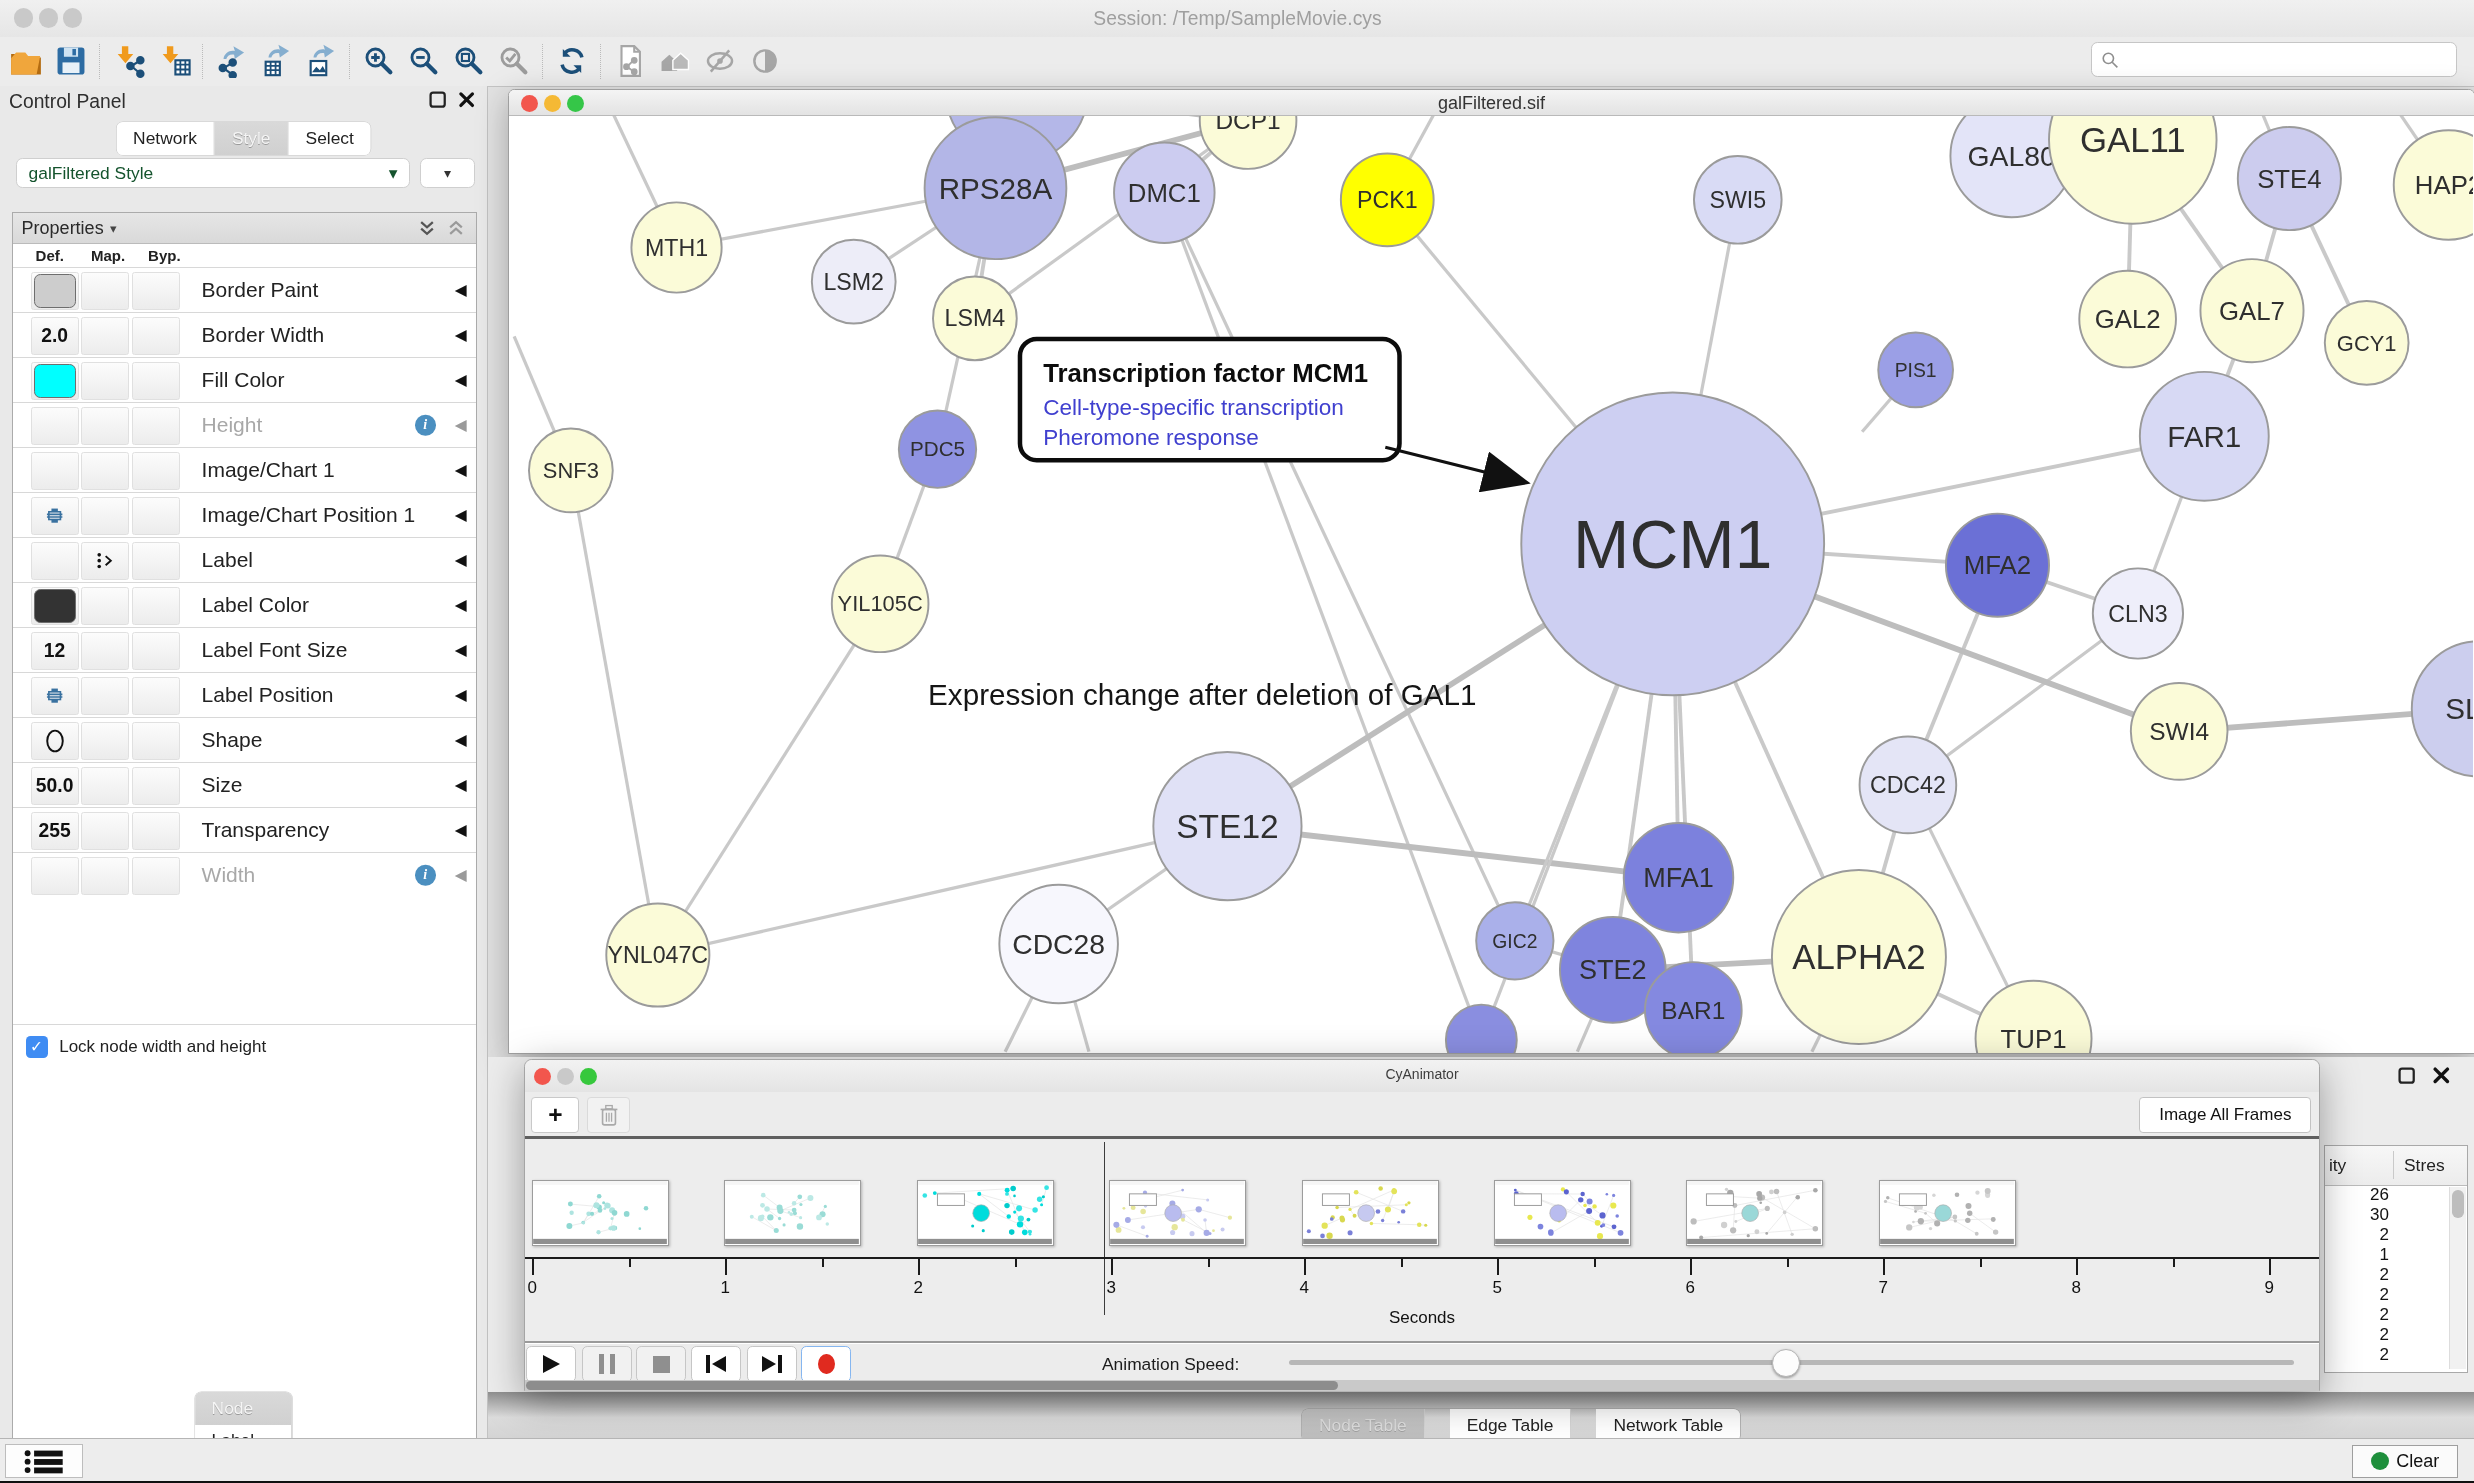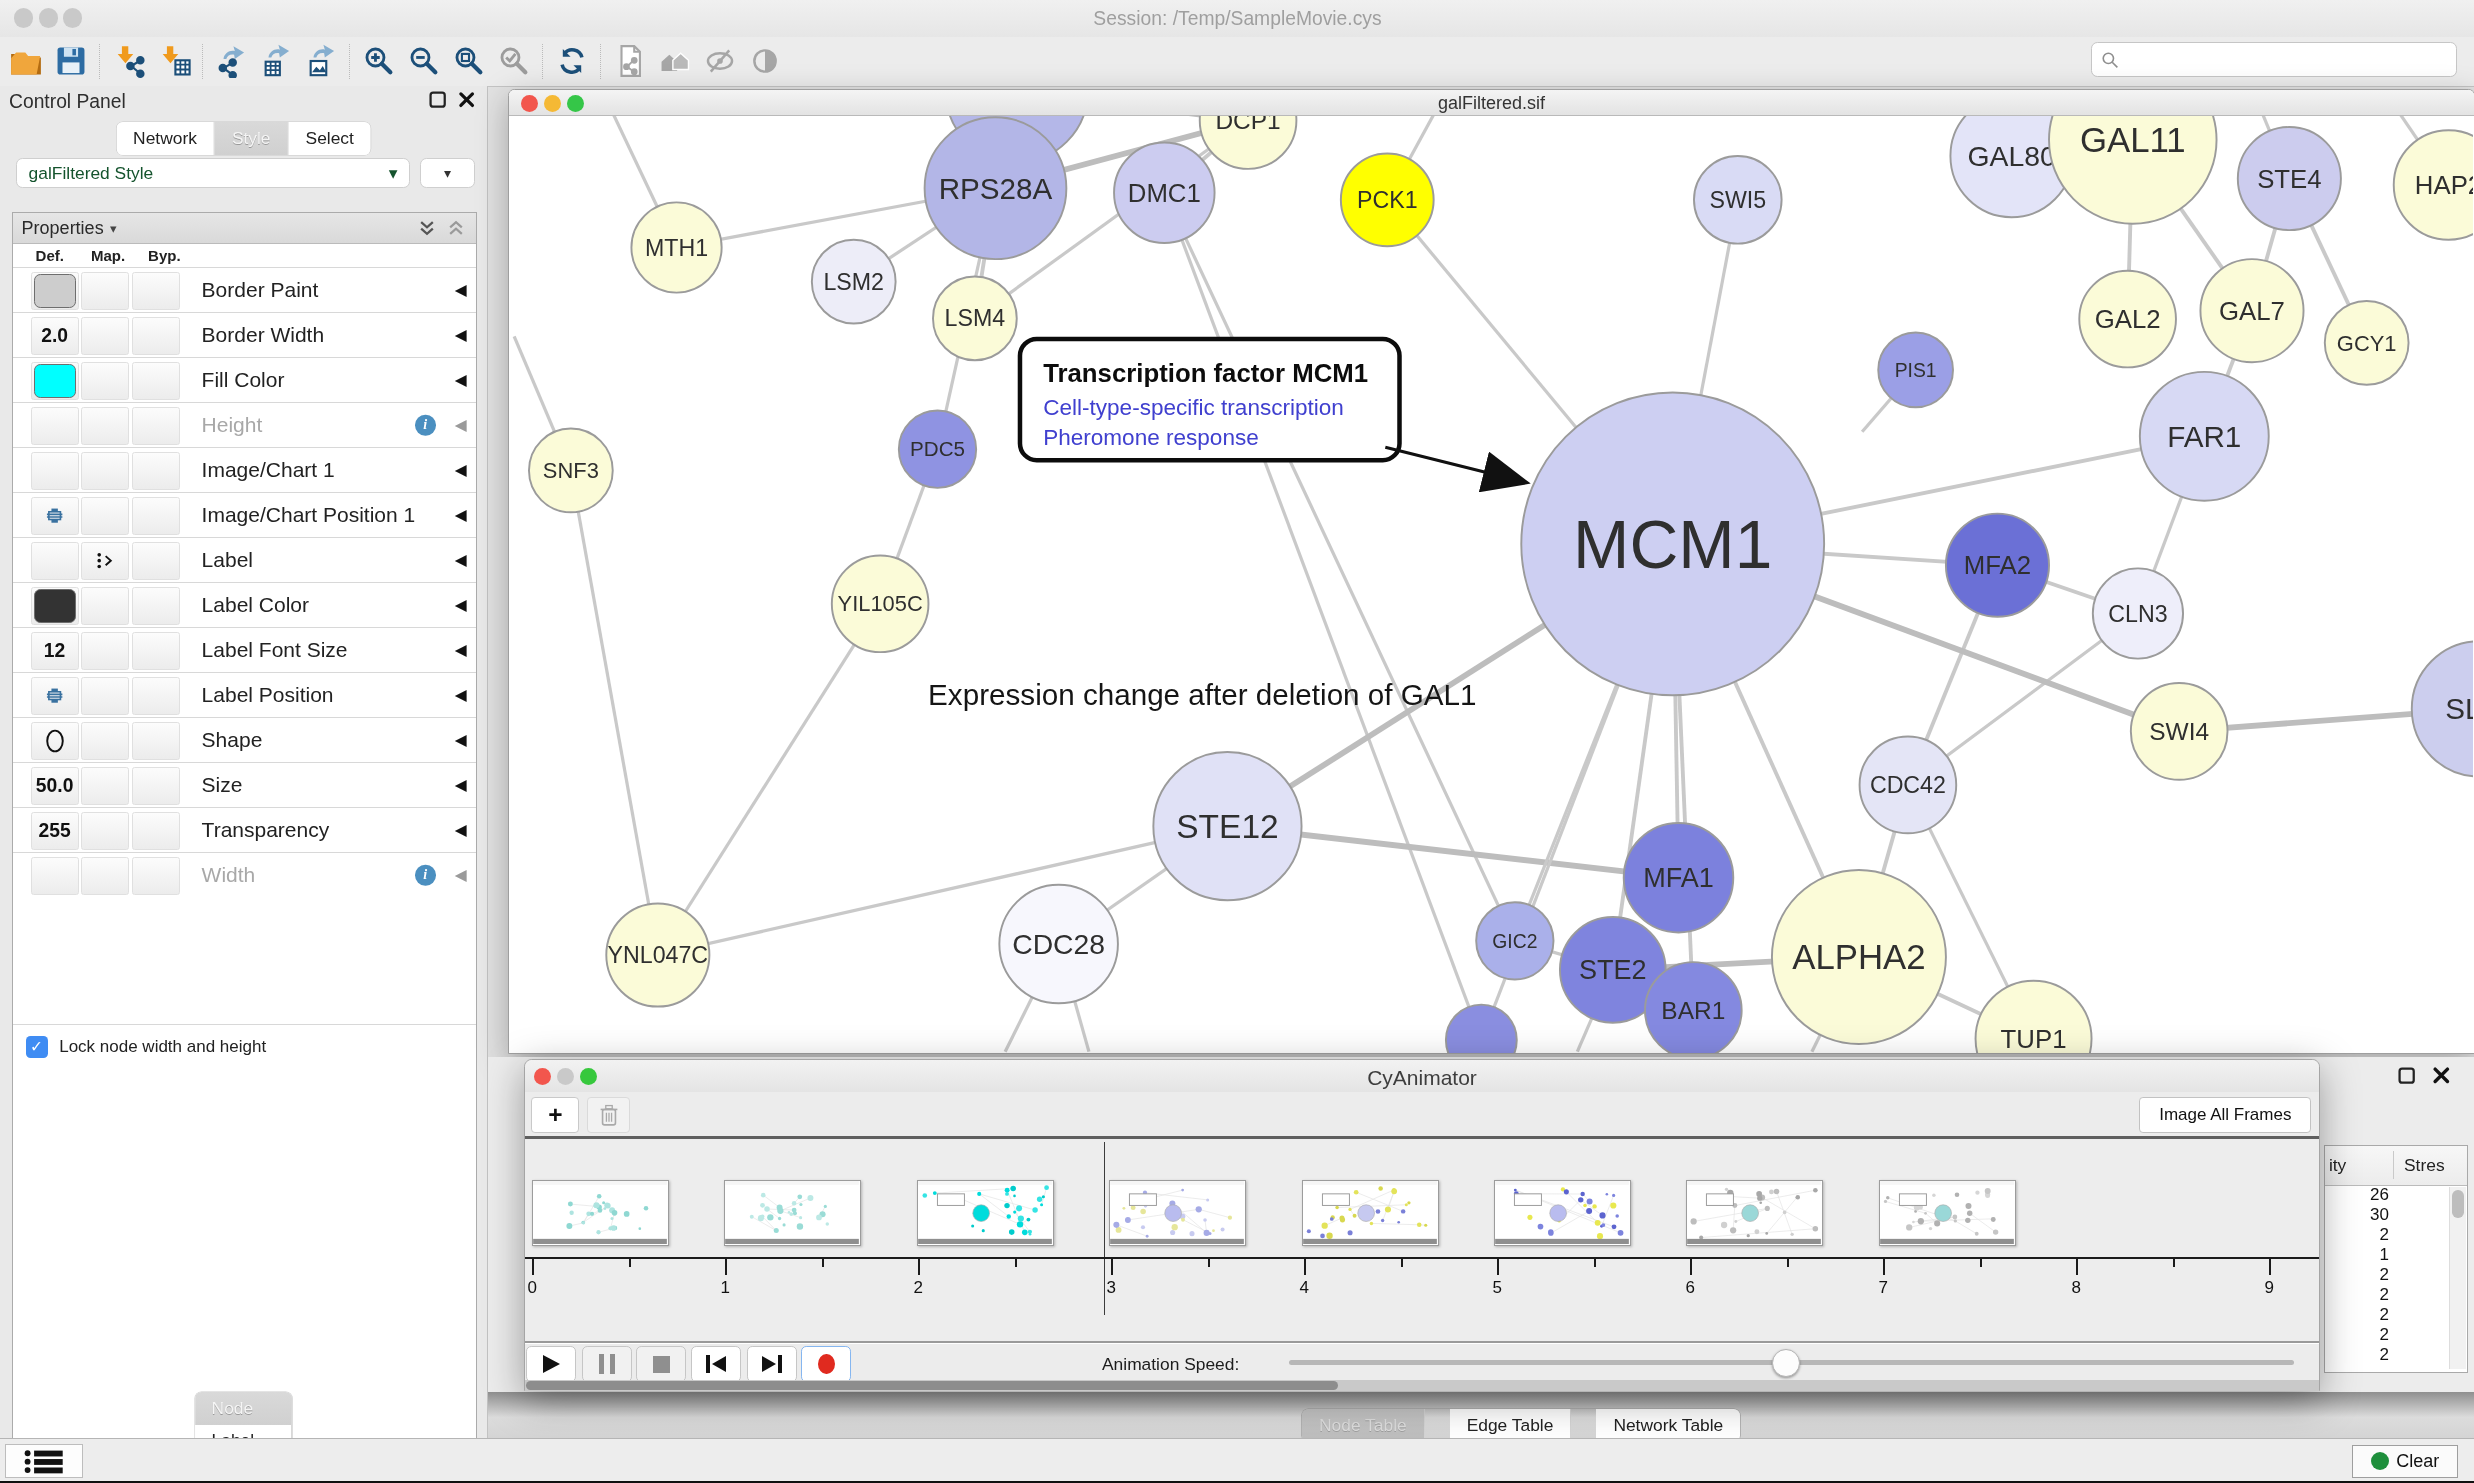--- a/index.html
+++ b/index.html
@@ -73,21 +73,21 @@
   #tthumb{position:absolute;left:1.9px;top:2.6px;width:11.6px;height:28px;background:#bdbdbd;border-radius:5.8px;}
   #tab-strip{left:0;top:335px;width:1987px;height:46px;background:linear-gradient(#8f8f8f,#dcdcdc 55%,#d4d4d4);}
   #table-tabs{position:absolute;left:814px;top:17px;display:flex;border-radius:6.4px;overflow:hidden;box-shadow:0 0 0 0.6px #9a9a9a;gap:25px;}
   .seg.dis{background:linear-gradient(#c6c6c6,#bdbdbd);color:#dedede;text-shadow:0 0.6px 0 #9f9f9f;}
   
   #cyanimator{left:524px;top:1059px;width:1796px;height:332px;background:#ececec;border:0.6px solid #a5a5a5;border-radius:7.7px 7.7px 0 0;box-shadow:0 9px 39px rgba(0,0,0,0.35);box-sizing:border-box;}
   #cy-titlebar{left:0;top:0;width:100%;height:32px;background:linear-gradient(#f2f2f2,#e4e4e4);border-bottom:0.6px solid #bdbdbd;border-radius:7px 7px 0 0;}
   #cy-titlebar .t1{left:9px;top:7.7px;width:17px;height:17px;background:#f2564d;}
   #cy-titlebar .t2{left:32px;top:7.7px;width:17px;height:17px;background:#c9c9c9;}
   #cy-titlebar .t3{left:55px;top:7.7px;width:17px;height:17px;background:#37c83d;}
-  #cy-title{width:100%;text-align:center;top:6.4px;font-size:21px;color:#3d3d3d;}
+  #cy-title{width:100%;text-align:center;top:6.4px;font-size:14px;color:#3d3d3d;}
   #cy-toolbar{left:0;top:32px;width:100%;height:44px;background:#ececec;}
   #cy-add{left:6.4px;top:5.2px;width:46px;height:34px;background:#fff;border:0.6px solid #c9c9c9;border-radius:3.9px;font-size:24.5px;font-weight:bold;color:#111;display:flex;align-items:center;justify-content:center;}
   #cy-trash{left:62px;top:5.2px;width:41px;height:34px;background:#f2f2f2;border:0.6px solid #dadada;border-radius:3.9px;display:flex;align-items:center;justify-content:center;}
   #cy-clear{right:7.7px;top:5.2px;width:170px;height:34px;background:#fff;border:0.6px solid #c2c2c2;border-radius:3.9px;font-size:17px;color:#111;display:flex;align-items:center;justify-content:center;}
   #cy-sep1{left:0;top:76px;width:100%;height:2.6px;background:#5f5f5f;}
   #cy-timeline{left:0;top:79px;width:100%;height:202px;background:#ededed;}
   .thumb{position:absolute;top:41px;width:135px;height:64px;background:#fff;border:0.6px solid #9c9c9c;box-shadow:1.3px 1.3px 2.6px rgba(0,0,0,0.25);}
   #playhead{left:579px;top:2.6px;width:1.3px;height:173px;background:#3c3c3c;}
   #ruler-line{left:0;top:118px;width:100%;height:1.9px;background:#1b1b1b;}
   .tick{position:absolute;top:120px;width:1.9px;background:#1b1b1b;}
@@ -1030,20 +1030,21 @@
           <div class="ticklabel" style="left: 1165px;">6</div>
           <div class="tick" style="left: 1358px; height: 15.5px;"></div>
           <div class="tick" style="left: 1455px; height: 8.4px;"></div>
           <div class="ticklabel" style="left: 1358px;">7</div>
           <div class="tick" style="left: 1551px; height: 15.5px;"></div>
           <div class="tick" style="left: 1648px; height: 8.4px;"></div>
           <div class="ticklabel" style="left: 1551px;">8</div>
           <div class="tick" style="left: 1744px; height: 15.5px;"></div>
           <div class="ticklabel" style="left: 1744px;">9</div>
         </div>
+      <div class="abs" id="sec-label">Seconds</div>
     </div>
     <div class="abs" id="cy-sep2"></div>
     <div class="abs cybtn" style="left:1.3px" id="btn-play">
         <div class="glyph-play"></div>
       </div>
     <div class="abs cybtn gray" style="left:57px" id="btn-pause">
         <div class="glyph-pause">
           <i></i>
           <i></i>
         </div>

